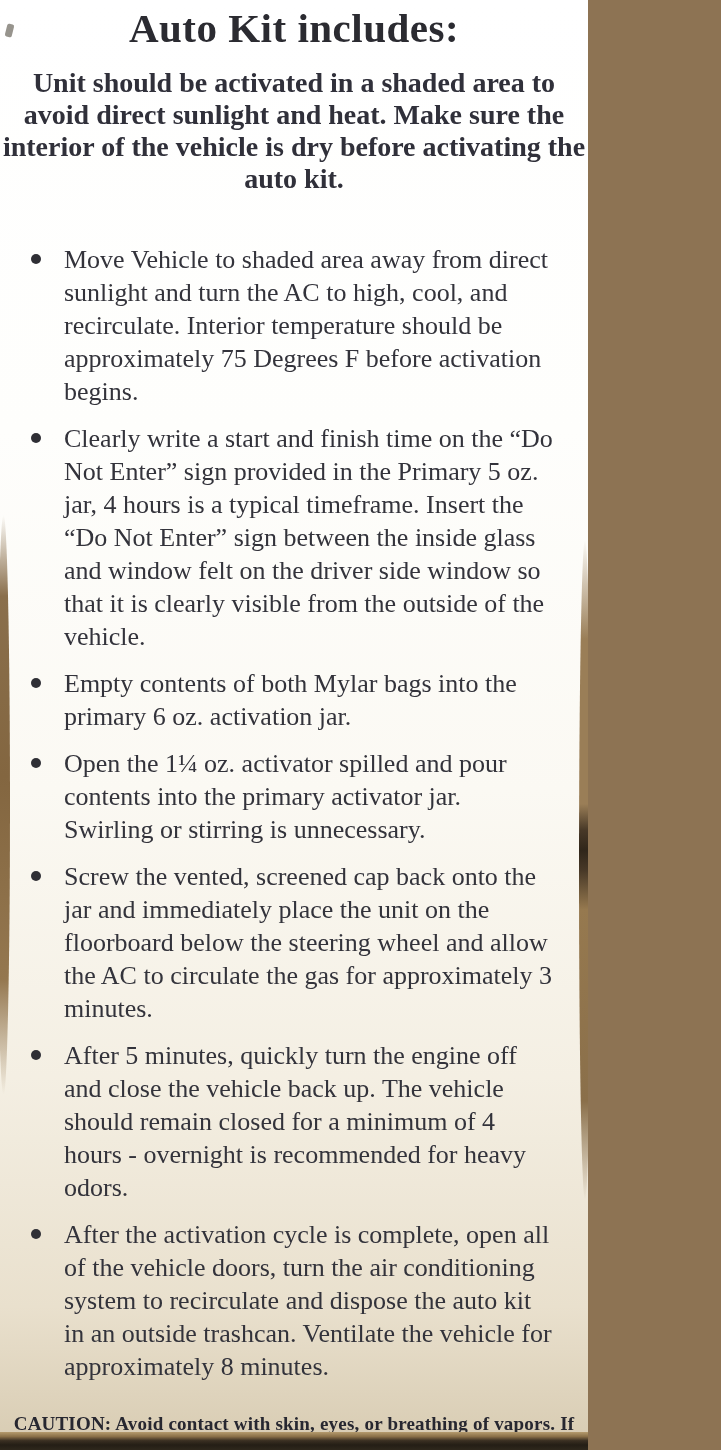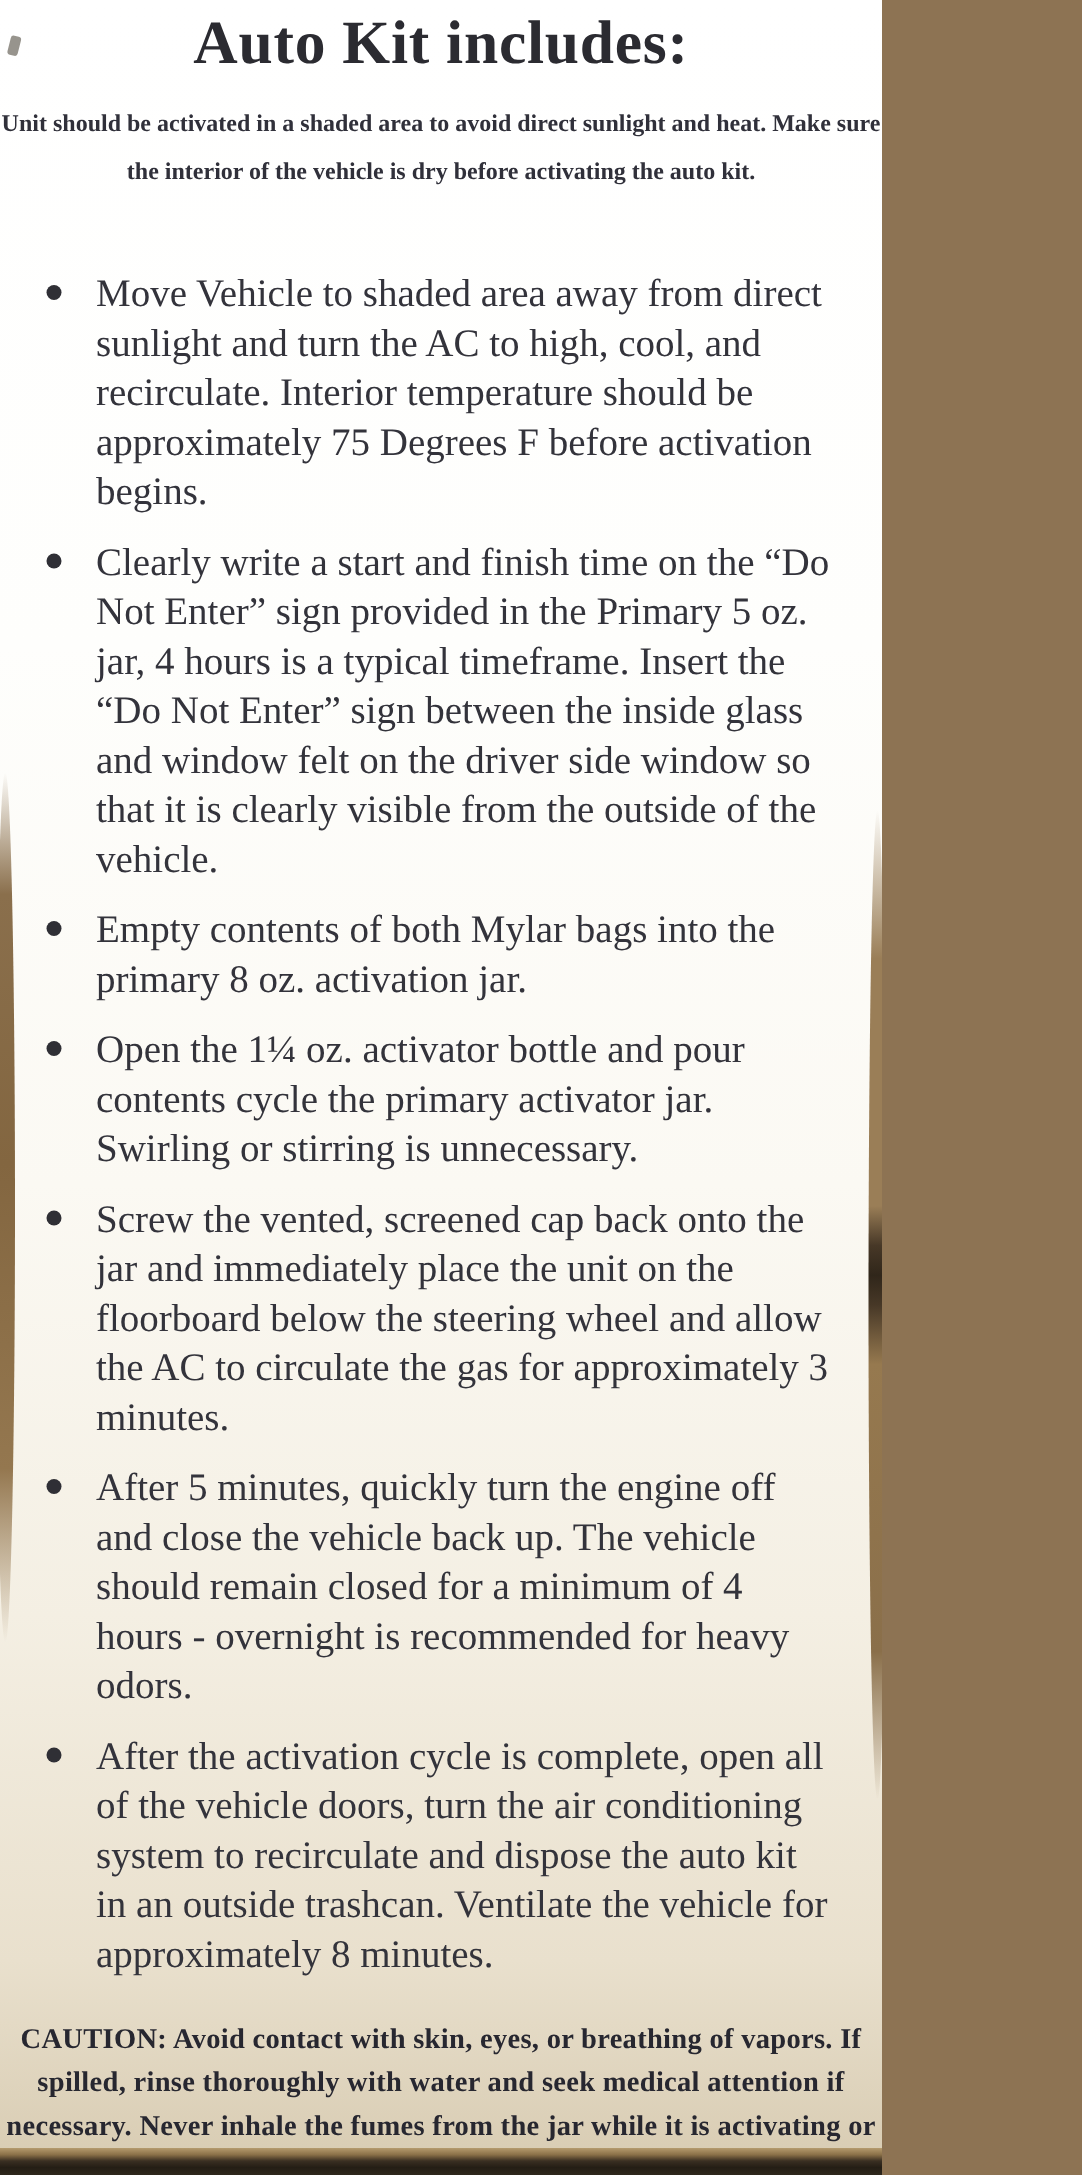--- a/index.html
+++ b/index.html
@@ -68,21 +68,21 @@
     max-width: 600px;
     text-align: center;
     font-size: 29px; font-weight: bold;
     line-height: 33px;
     color: #2b2b31;
   }
   .notice {
     margin: 14px auto 0 auto;
     max-width: 665px;
     text-align: center;
-    font-size: 16px; font-weight: bold;
+    font-size: 28px; font-weight: bold;
     line-height: 32px;
     color: #30303a;
   }
   ul.steps {
     list-style: none;
     margin: 48px 0 0 0;
     padding: 0 32px 0 24px;
   }
   ul.steps li {
     position: relative;
@@ -124,25 +124,25 @@
         <li>
           <span class="dot"></span>
           <span>Move Vehicle to shaded area away from direct sunlight and turn the AC to high, cool, and recirculate.  Interior temperature should be approximately 75 Degrees F before activation begins.</span>
         </li>
         <li>
           <span class="dot"></span>
           <span>Clearly write a start and finish time on the “Do Not Enter” sign provided in the Primary 5 oz. jar, 4 hours is a typical timeframe. Insert the “Do Not Enter” sign between the inside glass and window felt on the driver side window so that it is clearly visible from the outside of the vehicle.</span>
         </li>
         <li>
           <span class="dot"></span>
-          <span>Empty contents of both Mylar bags into the primary 8 oz. activation jar.</span>
+          <span>Empty contents of both Mylar bags into the primary 6 oz. activation jar.</span>
         </li>
         <li>
           <span class="dot"></span>
-          <span>Open the 1¼ oz. activator bottle and pour contents cycle the primary activator jar. Swirling or stirring is unnecessary.</span>
+          <span>Open the 1¼ oz. activator spilled and pour contents into the primary activator jar. Swirling or stirring is unnecessary.</span>
         </li>
         <li>
           <span class="dot"></span>
           <span>Screw the vented, screened cap back onto the jar and immediately place the unit on the floorboard below the steering wheel and allow the AC to circulate the gas for approximately 3 minutes.</span>
         </li>
         <li>
           <span class="dot"></span>
           <span>After 5 minutes, quickly turn the engine off and close the vehicle back up. The vehicle should remain closed for a minimum of 4 hours - overnight is recommended for heavy odors.</span>
         </li>
         <li>

